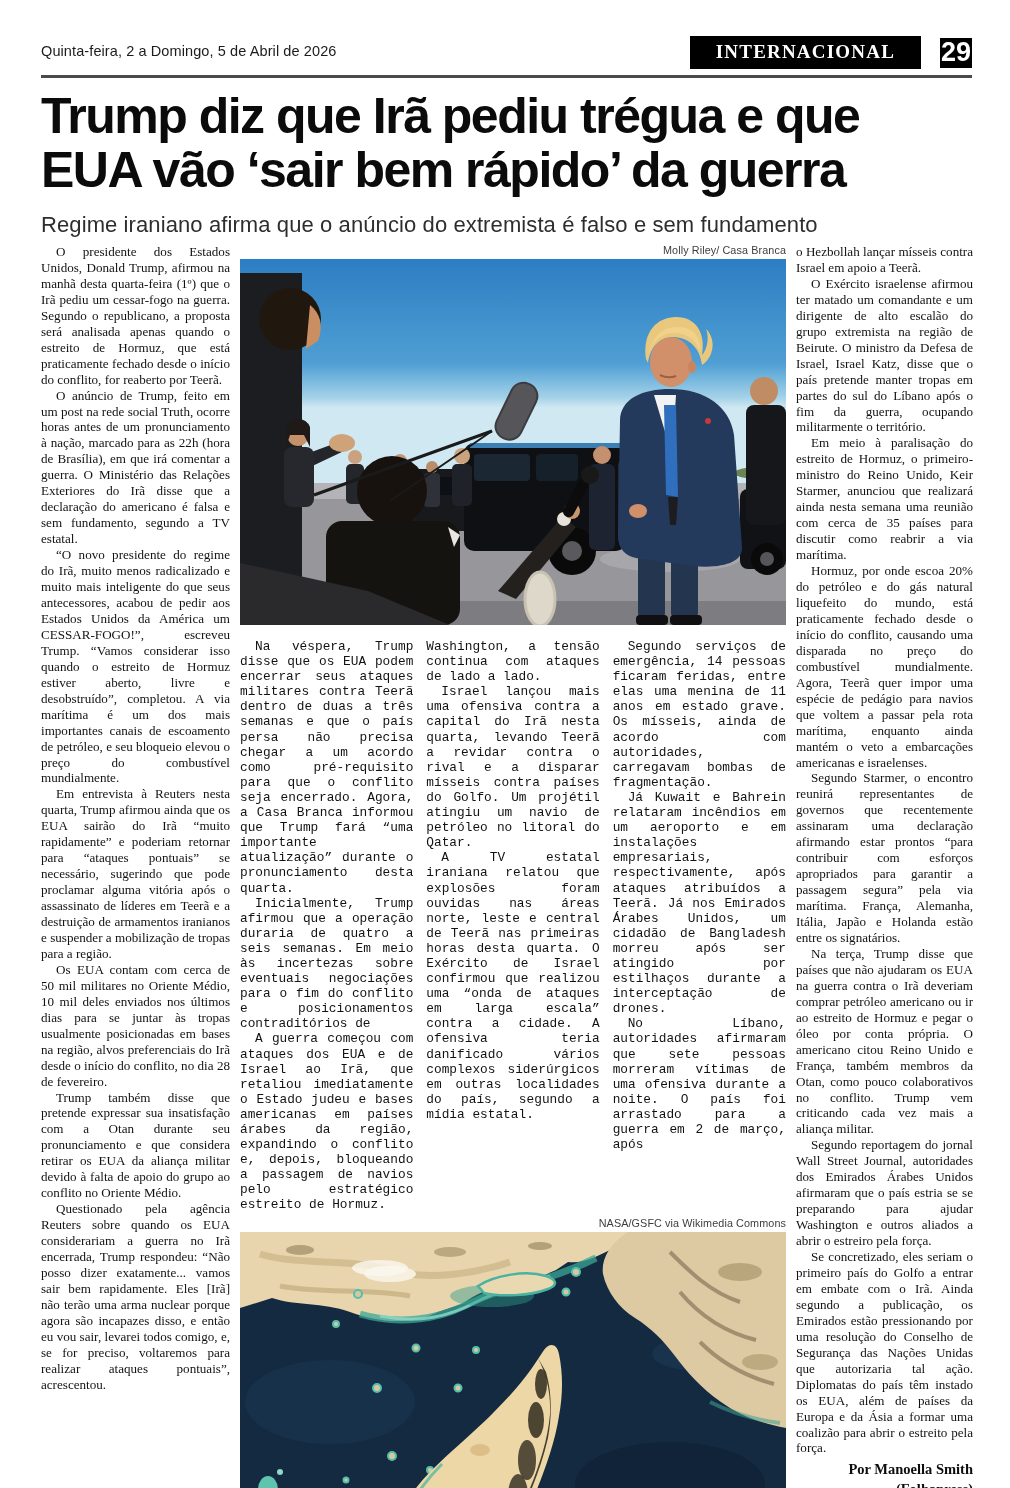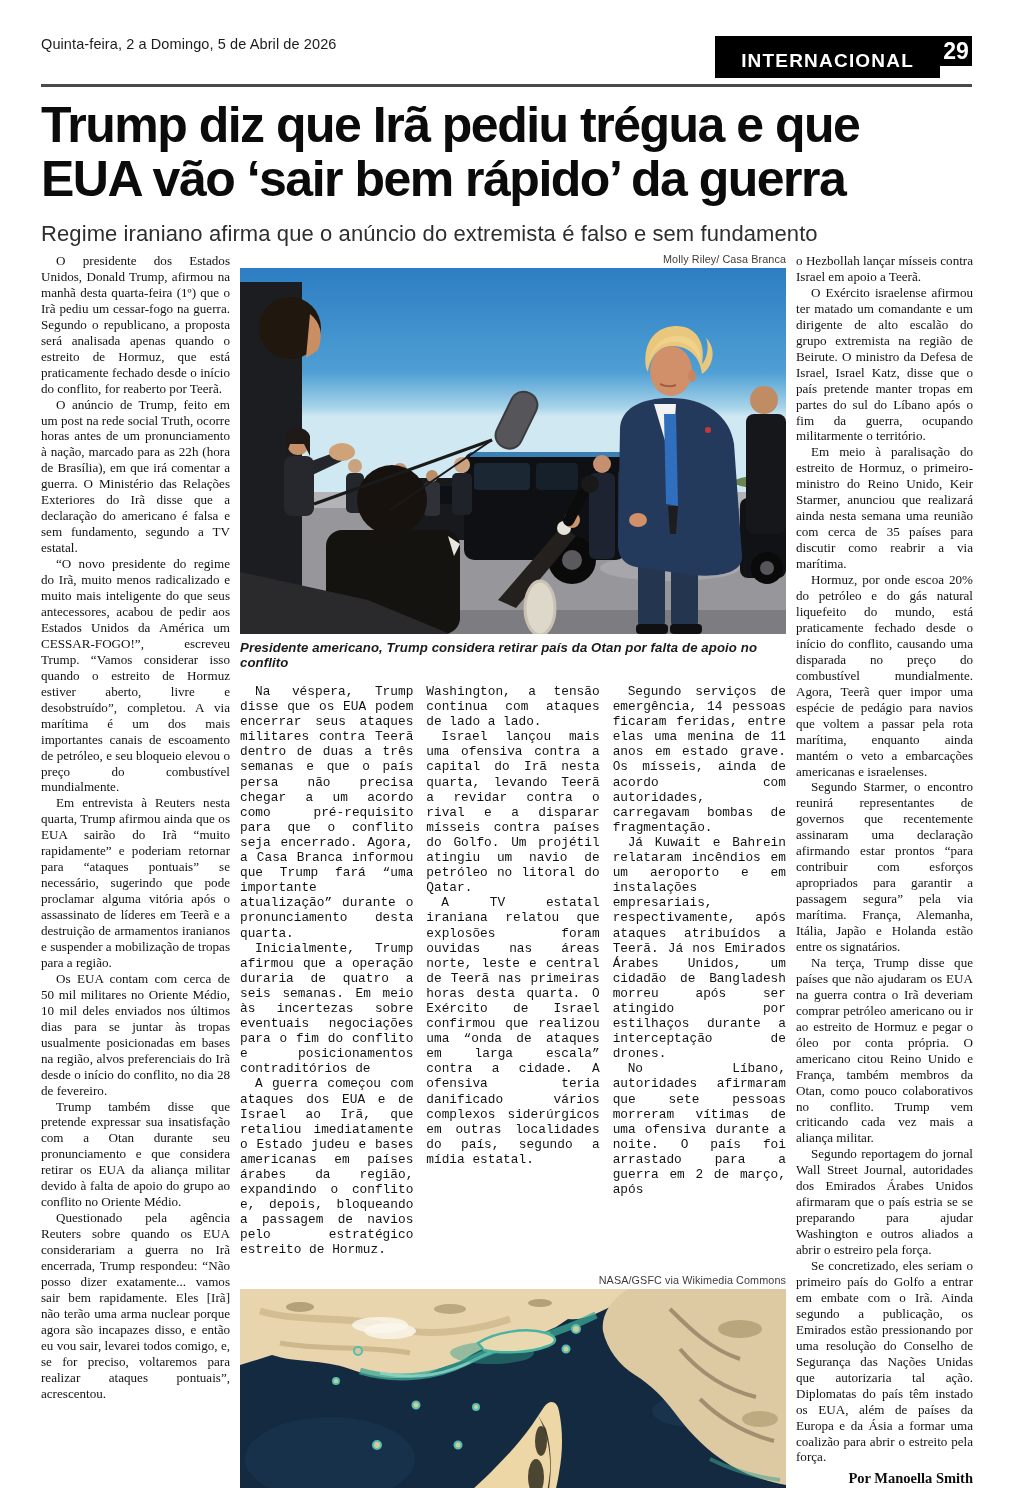--- a/index.html
+++ b/index.html
@@ -3,26 +3,26 @@
 <meta charset="utf-8">
 <style>
   * { margin:0; padding:0; box-sizing:border-box; }
   html,body { background:#e9e9e9; }
   .page {
     position:relative; width:1010px; height:1488px; margin:0 auto;
     background:#ffffff; padding:36px 38px 0 41px; overflow:hidden;
     font-family:"Liberation Serif", serif; color:#111;
   }
   
-  .mast { display:flex; align-items:flex-start; gap:0; }
+  .mast { display:flex; align-items:center; gap:19px; }
   .mast-date { font-family:"Liberation Sans", sans-serif; font-size:14.5px; color:#1c1c1c; letter-spacing:.1px; padding-bottom:4px; }
   .mast-spacer { flex:1; }
-  .section-box { background:#000; color:#fff; font-family:Liberation Sans, sans-serif; font-weight:bold; font-size:19px; letter-spacing:1.2px; padding:14px 26px 6px; }
+  .section-box { background:#000; color:#fff; font-family:Liberation Serif, serif; font-weight:bold; font-size:19px; letter-spacing:1.2px; padding:5px 26px 6px; }
   .brand { font-family:"Liberation Serif", serif; font-weight:bold; font-size:27px; letter-spacing:-0.5px; color:#050505; padding-bottom:1px; margin-left:28px; }
-  .page-num { background:#000; color:#fff; font-family:"Liberation Sans", sans-serif; font-weight:bold; font-size:23px; width:32px; height:30px; display:flex; align-items:center; justify-content:center; }
+  .page-num { background:#000; color:#fff; font-family:"Liberation Sans", sans-serif; font-weight:bold; font-size:27px; width:32px; height:30px; display:flex; align-items:center; justify-content:center; }
   .mast-rule { border-bottom:3px solid #4a4a4a; margin-top:6px; }
   
   .headline { margin-top:12px; font-family:"Liberation Sans", sans-serif; font-weight:bold; font-size:50px; line-height:1.07; letter-spacing:-1.5px; color:#0b0b0b; }
   .subheadline { margin-top:15px; font-family:"Liberation Sans", sans-serif; font-size:22px; color:#2e2e2e; letter-spacing:.1px; }
   
   .main { display:grid; grid-template-columns:189px 546px 177px; column-gap:10px; margin-top:6px; }
   .textcol { font-size:13.1px; line-height:15.95px; text-align:justify; color:#121212; }
   .textcol .para { text-indent:15px; }
   .textcol .para.cont { text-indent:0; }
   .inner-cols { display:grid; grid-template-columns:repeat(3,1fr); column-gap:13px; margin-top:14px; min-height:456px;font-family:Liberation Mono, monospace; }
@@ -195,41 +195,40 @@
             <path d="M408,96 C414,74 424,68 438,68 C454,68 462,80 460,94 C458,82 448,74 434,74 C420,74 412,84 408,96 Z" fill="#f0d28a"></path>
             <ellipse cx="452" cy="108" rx="4" ry="6" fill="#c9855f"></ellipse>
             <path d="M420,116 Q428,120 436,117" stroke="#9c5f42" stroke-width="2" fill="none"></path>
             <ellipse cx="398" cy="252" rx="9" ry="7" fill="#d1906a"></ellipse>
           </g>
 
           <path d="M0,304 L128,332 L210,366 L0,366 Z" fill="#2a2a2c"></path>
         </svg>
       </div>
 
-      <div class="caption">Presidente americano, Trump considera retirar país da Otan por falta de apoio no conflito</div>
 
       <div class="inner-cols">
         <div class="textcol">
             <p class="para">Na véspera, Trump disse que os EUA podem encerrar seus ataques militares contra Teerã dentro de duas a três semanas e que o país persa não precisa chegar a um acordo como pré-requisito para que o conflito seja encerrado. Agora, a Casa Branca informou que Trump fará “uma importante atualização” durante o pronunciamento desta quarta.</p>
             <p class="para">Inicialmente, Trump afirmou que a operação duraria de quatro a seis semanas. Em meio às incertezas sobre eventuais negociações para o fim do conflito e posicionamentos contraditórios de</p>
             <p class="para">A guerra começou com ataques dos EUA e de Israel ao Irã, que retaliou imediatamente o Estado judeu e bases americanas em países árabes da região, expandindo o conflito e, depois, bloqueando a passagem de navios pelo estratégico estreito de Hormuz.</p>
           </div>
         <div class="textcol">
             <p class="para cont">Washington, a tensão continua com ataques de lado a lado.</p>
             <p class="para">Israel lançou mais uma ofensiva contra a capital do Irã nesta quarta, levando Teerã a revidar contra o rival e a disparar mísseis contra países do Golfo. Um projétil atingiu um navio de petróleo no litoral do Qatar.</p>
             <p class="para">A TV estatal iraniana relatou que explosões foram ouvidas nas áreas norte, leste e central de Teerã nas primeiras horas desta quarta. O Exército de Israel confirmou que realizou uma “onda de ataques em larga escala” contra a cidade. A ofensiva teria danificado vários complexos siderúrgicos em outras localidades do país, segundo a mídia estatal.</p>
           </div>
         <div class="textcol">
             <p class="para">Segundo serviços de emergência, 14 pessoas ficaram feridas, entre elas uma menina de 11 anos em estado grave. Os mísseis, ainda de acordo com autoridades, carregavam bombas de fragmentação.</p>
             <p class="para">Já Kuwait e Bahrein relataram incêndios em um aeroporto e em instalações empresariais, respectivamente, após ataques atribuídos a Teerã. Já nos Emirados Árabes Unidos, um cidadão de Bangladesh morreu após ser atingido por estilhaços durante a interceptação de drones.</p>
             <p class="para">No Líbano, autoridades afirmaram que sete pessoas morreram vítimas de uma ofensiva durante a noite. O país foi arrastado para a guerra em 2 de março, após</p>
           </div>
       </div>
 
-      <div class="credit" style="margin-top:16px">NASA/GSFC via Wikimedia Commons</div>
+      <div class="credit" style="margin-top:4px">NASA/GSFC via Wikimedia Commons</div>
 
       <div class="photo-frame" style="margin-top:3px">
         <svg class="photo" viewBox="0 0 546 307" role="img">
           <rect width="546" height="307" fill="#142a41"></rect>
           <ellipse cx="90" cy="170" rx="85" ry="42" fill="#1b3752" opacity="0.55"></ellipse>
           <ellipse cx="430" cy="252" rx="95" ry="42" fill="#0f2236" opacity="0.8"></ellipse>
           <ellipse cx="452" cy="122" rx="40" ry="16" fill="#1d3b57" opacity="0.5"></ellipse>
 
           <g>
             <path d="M0,0 H392 L378,14 C358,24 344,32 328,30 L316,38 C298,46 284,54 266,54 C248,56 236,62 222,72 L198,80 C168,94 138,90 110,80 C82,70 56,74 32,66 L0,76 Z" fill="#e8d5ae"></path>

